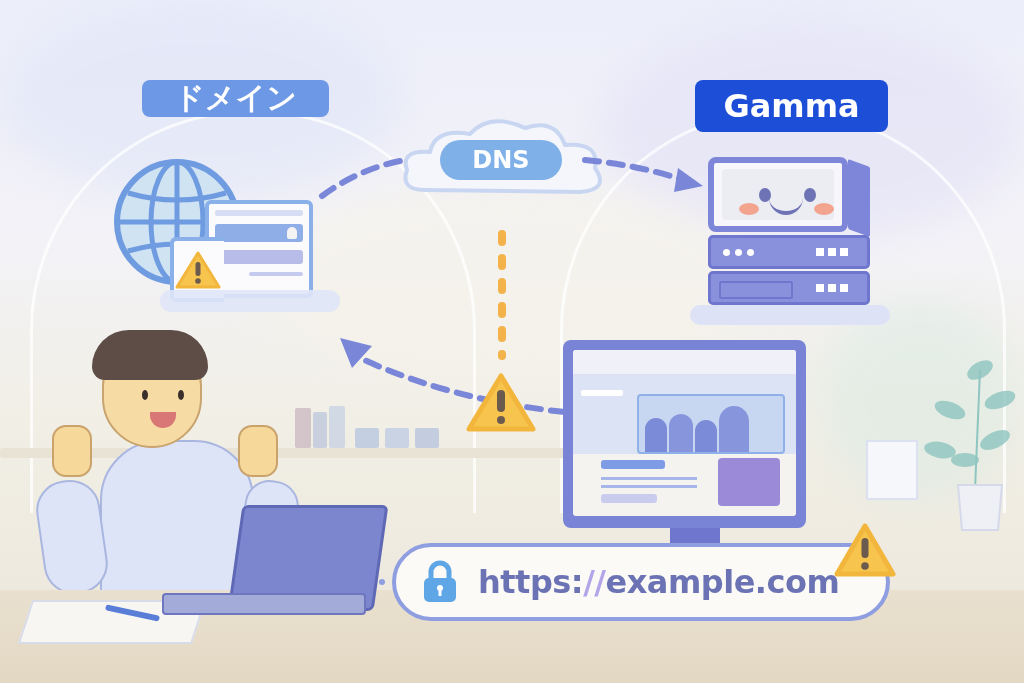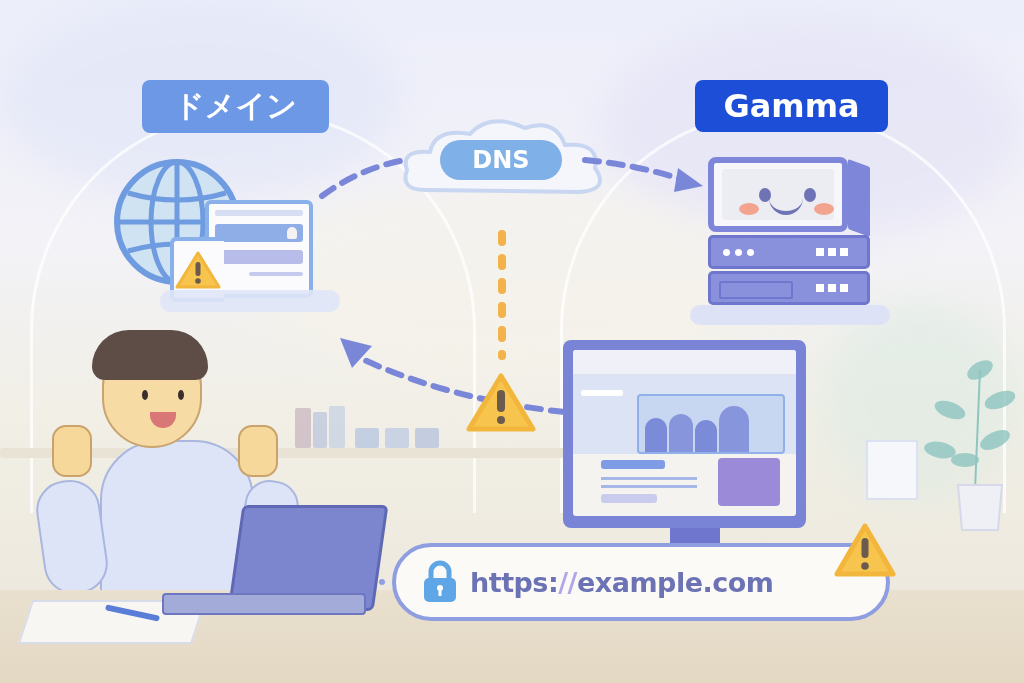--- a/index.html
+++ b/index.html
@@ -11,21 +11,21 @@
   .bg-blob{position:absolute;border-radius:50%;filter:blur(18px);opacity:.55;}
   .arch{position:absolute;border:3px solid rgba(255,255,255,.75);border-bottom:none;border-radius:220px 220px 0 0;}
   .shelf{position:absolute;height:10px;background:#e9e3d6;border-radius:3px;}
   .book{position:absolute;bottom:0;border-radius:2px;opacity:.55;}
   
   .label{position:absolute;color:#fff;font-weight:bold;display:flex;align-items:center;justify-content:center;border-radius:8px;}
   
   .desk{position:absolute;left:0;top:590px;width:1024px;height:93px;background:linear-gradient(180deg,#e9e0cf,#e3d8c3);}
   
   .urlbar{position:absolute;left:392px;top:543px;width:498px;height:78px;border:4px solid #8e9ee0;border-radius:40px;background:#fbfaf7;box-sizing:border-box;display:flex;align-items:center;}
-  .url-text{font-size:27px;font-weight:bold;color:#6b73b4;letter-spacing:-0.5px;margin-left:12px;}
+  .url-text{font-size:32px;font-weight:bold;color:#6b73b4;letter-spacing:-0.5px;margin-left:20px;}
   .url-text .slash{color:#b3a6e8;}
   .warn{position:absolute;}
 </style>
 </head>
 <body>
 
 <div class="bg-blob" style="left:0;top:0;width:400px;height:200px;background:#dfe4f7;"></div>
 <div class="bg-blob" style="left:600px;top:20px;width:420px;height:220px;background:#e2e0f6;"></div>
 <div class="bg-blob" style="left:250px;top:180px;width:520px;height:200px;background:#f6f3e7;"></div>
 <div class="bg-blob" style="left:820px;top:300px;width:200px;height:200px;background:#dcebe4;"></div>
@@ -35,21 +35,21 @@
 <div class="shelf" style="left:0;top:448px;width:580px;"></div>
 <div class="abs" style="left:295px;top:406px;width:150px;height:42px;">
   <div class="book" style="left:0;width:16px;height:40px;background:#b9a3b3;"></div>
   <div class="book" style="left:18px;width:14px;height:36px;background:#a8b7d8;"></div>
   <div class="book" style="left:34px;width:16px;height:42px;background:#b7c7e3;"></div>
   <div class="book" style="left:60px;width:24px;height:20px;background:#9fb7de;"></div>
   <div class="book" style="left:90px;width:24px;height:20px;background:#a9bde3;"></div>
   <div class="book" style="left:120px;width:24px;height:20px;background:#9fb3da;"></div>
 </div>
 
-<div class="label" style="left:142px;top:80px;width:187px;height:53px;background:#6d98e6;font-size:30px;">
+<div class="label" style="left:142px;top:80px;width:187px;height:37px;background:#6d98e6;font-size:30px;">
   <span>ドメイン</span>
 </div>
 
 <div class="label" style="left:695px;top:80px;width:193px;height:52px;background:#1d4ed8;font-size:32px;">
   <span>Gamma</span>
 </div>
 
 <svg class="abs" style="left:110px;top:155px;" width="135" height="135" viewBox="0 0 135 135">
   <circle cx="67" cy="67" r="60" fill="#cfe3f3" stroke="#6f9be0" stroke-width="6"></circle>
   <ellipse cx="67" cy="67" rx="26" ry="60" fill="none" stroke="#6f9be0" stroke-width="5"></ellipse>

